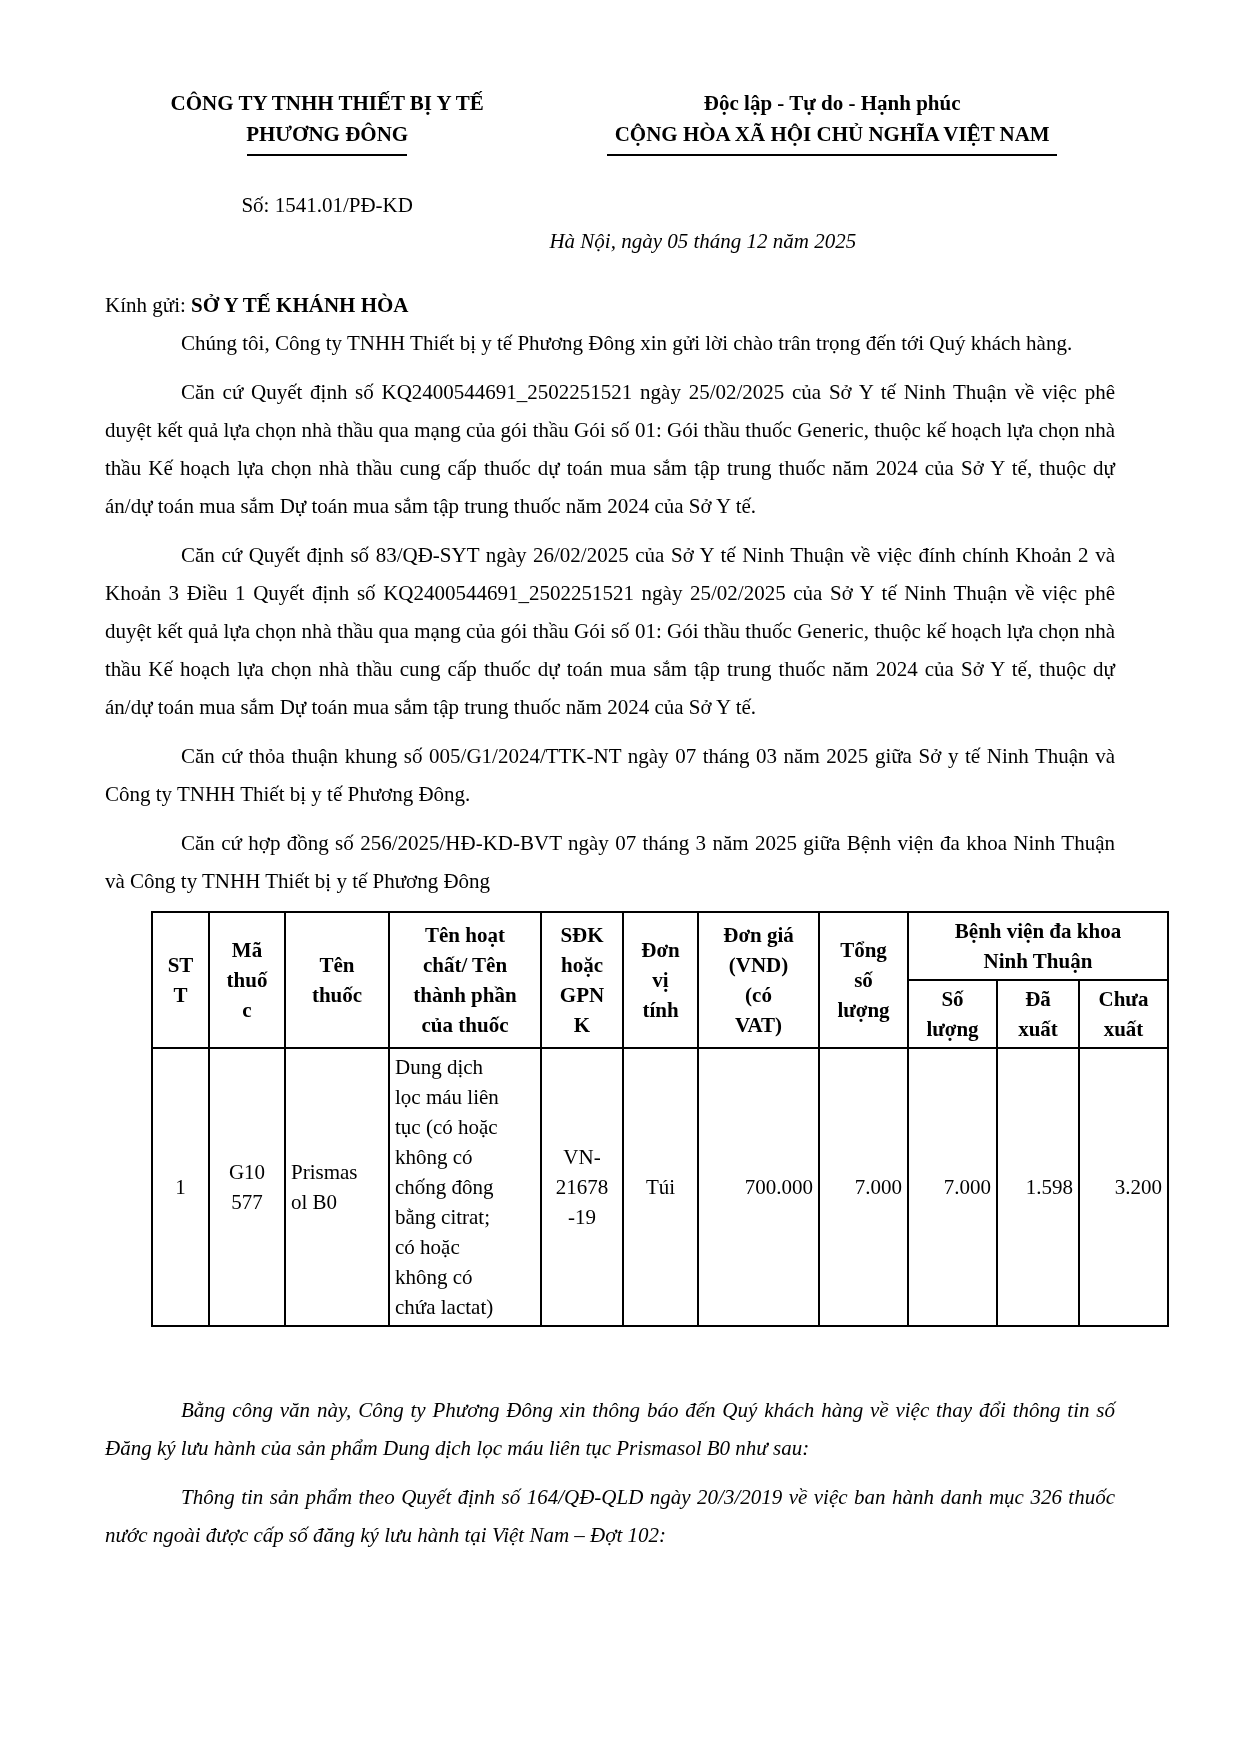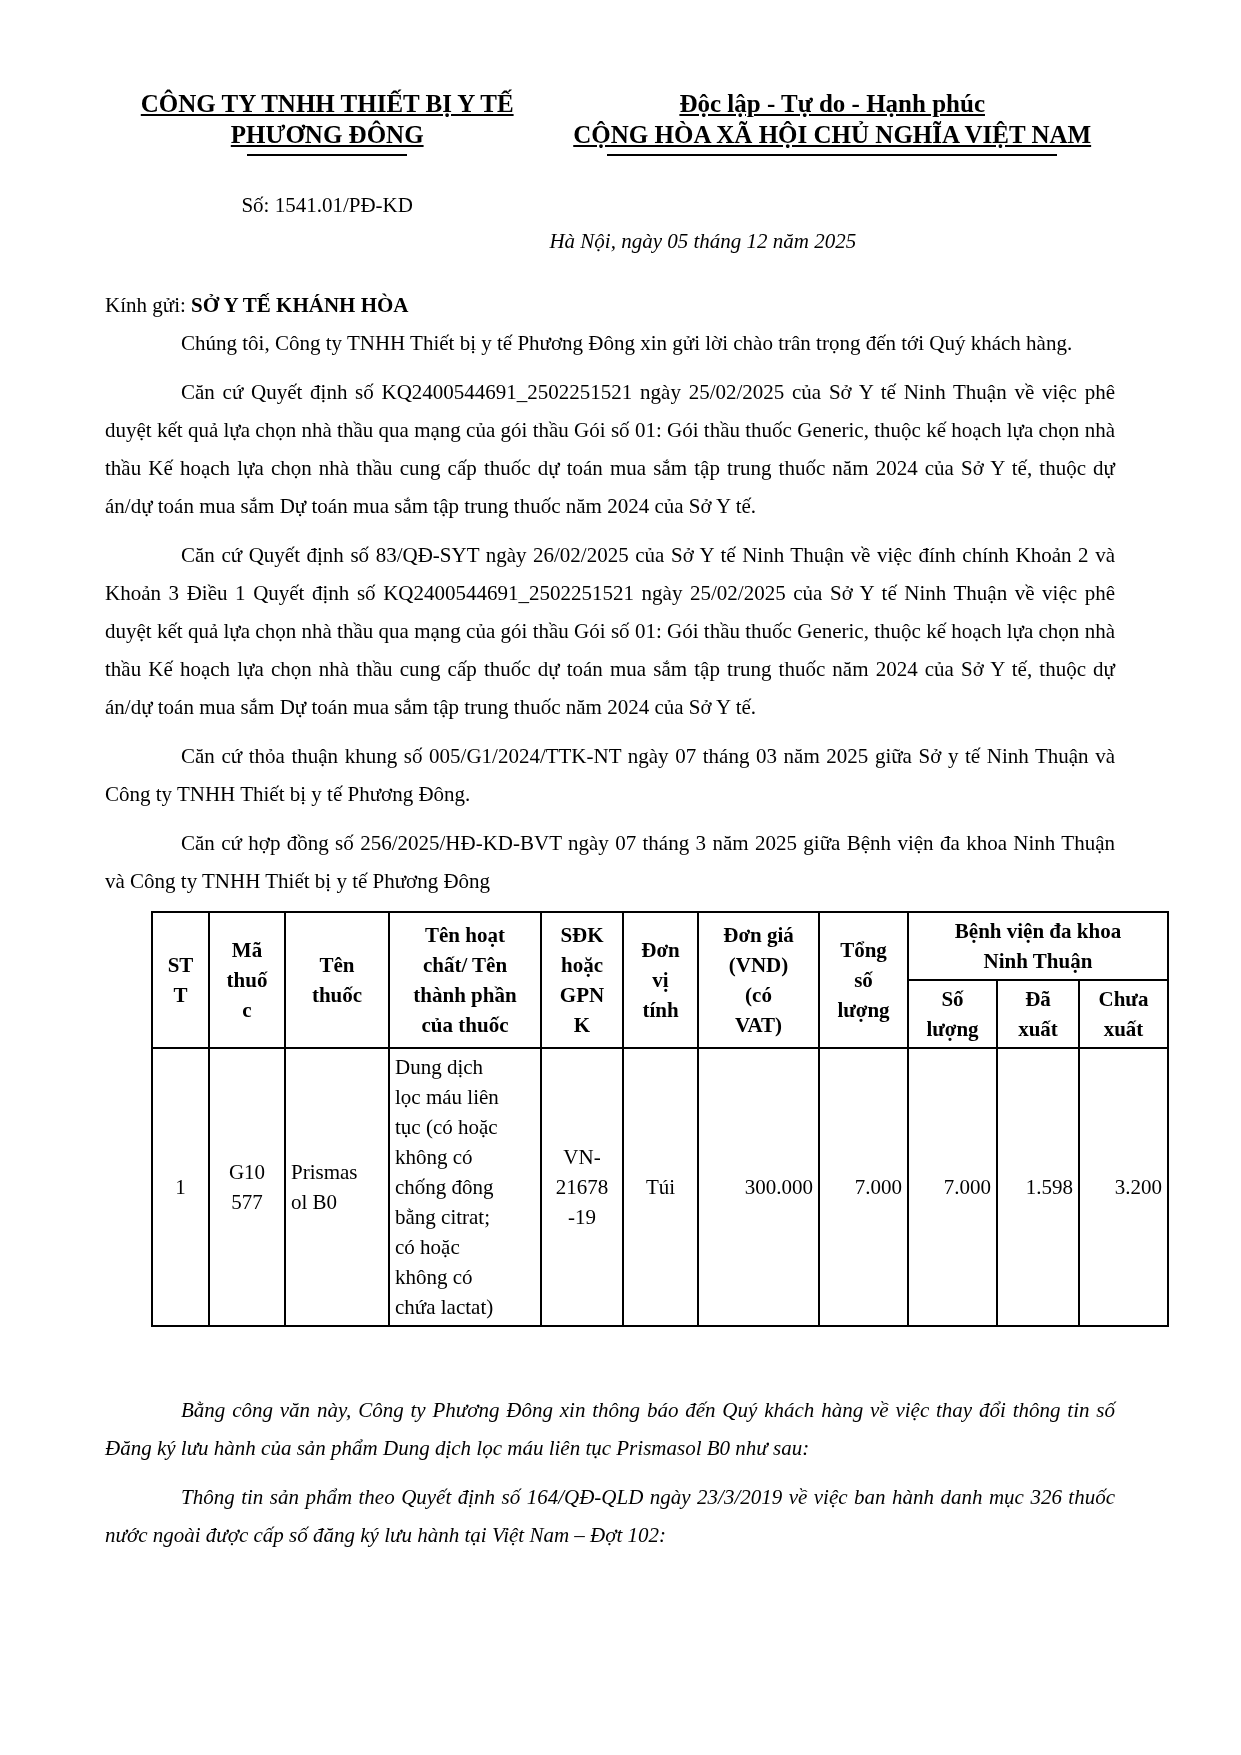--- a/index.html
+++ b/index.html
@@ -11,21 +11,21 @@
     box-sizing:border-box;
     padding:88px 126px 0 105px;
     font-family:"Liberation Serif","DejaVu Serif",serif;
     font-size:21px;color:#000;
     overflow:hidden;
   }
   
   .letterhead{display:flex;width:100%;}
   .lh-left{width:44%;text-align:center;}
   .lh-right{width:56%;text-align:center;}
-  .lh-bold{font-weight:bold;font-size:25px;line-height:31px;text-decoration:underline;}
+  .lh-bold{font-weight:bold;font-size:21px;line-height:31px;}
   .rule{height:0;border-bottom:2px solid #000;margin:4px auto 0 auto;}
   .rule-short{width:160px;}
   .rule-long{width:450px;}
   .doc-number{margin-top:30px;line-height:38px;}
   .doc-subject{line-height:38px;}
   .place-date{margin-top:66px;font-style:italic;line-height:38px;text-align:left;}
   
   .salutation{text-align:left;margin-top:26px;line-height:38px;}
   .salutation .bold{font-weight:bold;}
   
@@ -154,27 +154,27 @@
 không có
 chống đông
 bằng citrat;
 có hoặc
 không có
 chứa lactat)</td>
         <td class="c">VN-
 21678
 -19</td>
         <td class="c">Túi</td>
-        <td class="r">300.000</td>
+        <td class="r">700.000</td>
         <td class="r">7.000</td>
         <td class="r">7.000</td>
         <td class="r">1.598</td>
         <td class="r">3.200</td>
       </tr>
     </tbody>
   </table>
 
   <div class="closing">
     <p class="body-par">Bằng công văn này, Công ty Phương Đông xin thông báo đến Quý khách hàng về việc thay đổi thông tin số Đăng ký lưu hành của sản phẩm Dung dịch lọc máu liên tục Prismasol B0 như sau:</p>
-    <p class="body-par">Thông tin sản phẩm theo Quyết định số 164/QĐ-QLD ngày 23/3/2019 về việc ban hành danh mục 326 thuốc nước ngoài được cấp số đăng ký lưu hành tại Việt Nam – Đợt 102:</p>
+    <p class="body-par">Thông tin sản phẩm theo Quyết định số 164/QĐ-QLD ngày 20/3/2019 về việc ban hành danh mục 326 thuốc nước ngoài được cấp số đăng ký lưu hành tại Việt Nam – Đợt 102:</p>
   </div>
 
 </div>
 
 </body></html>

